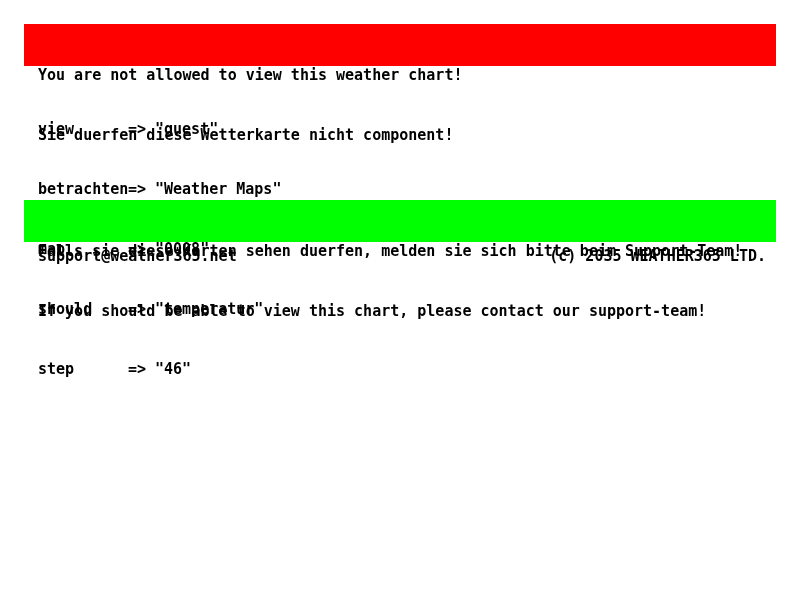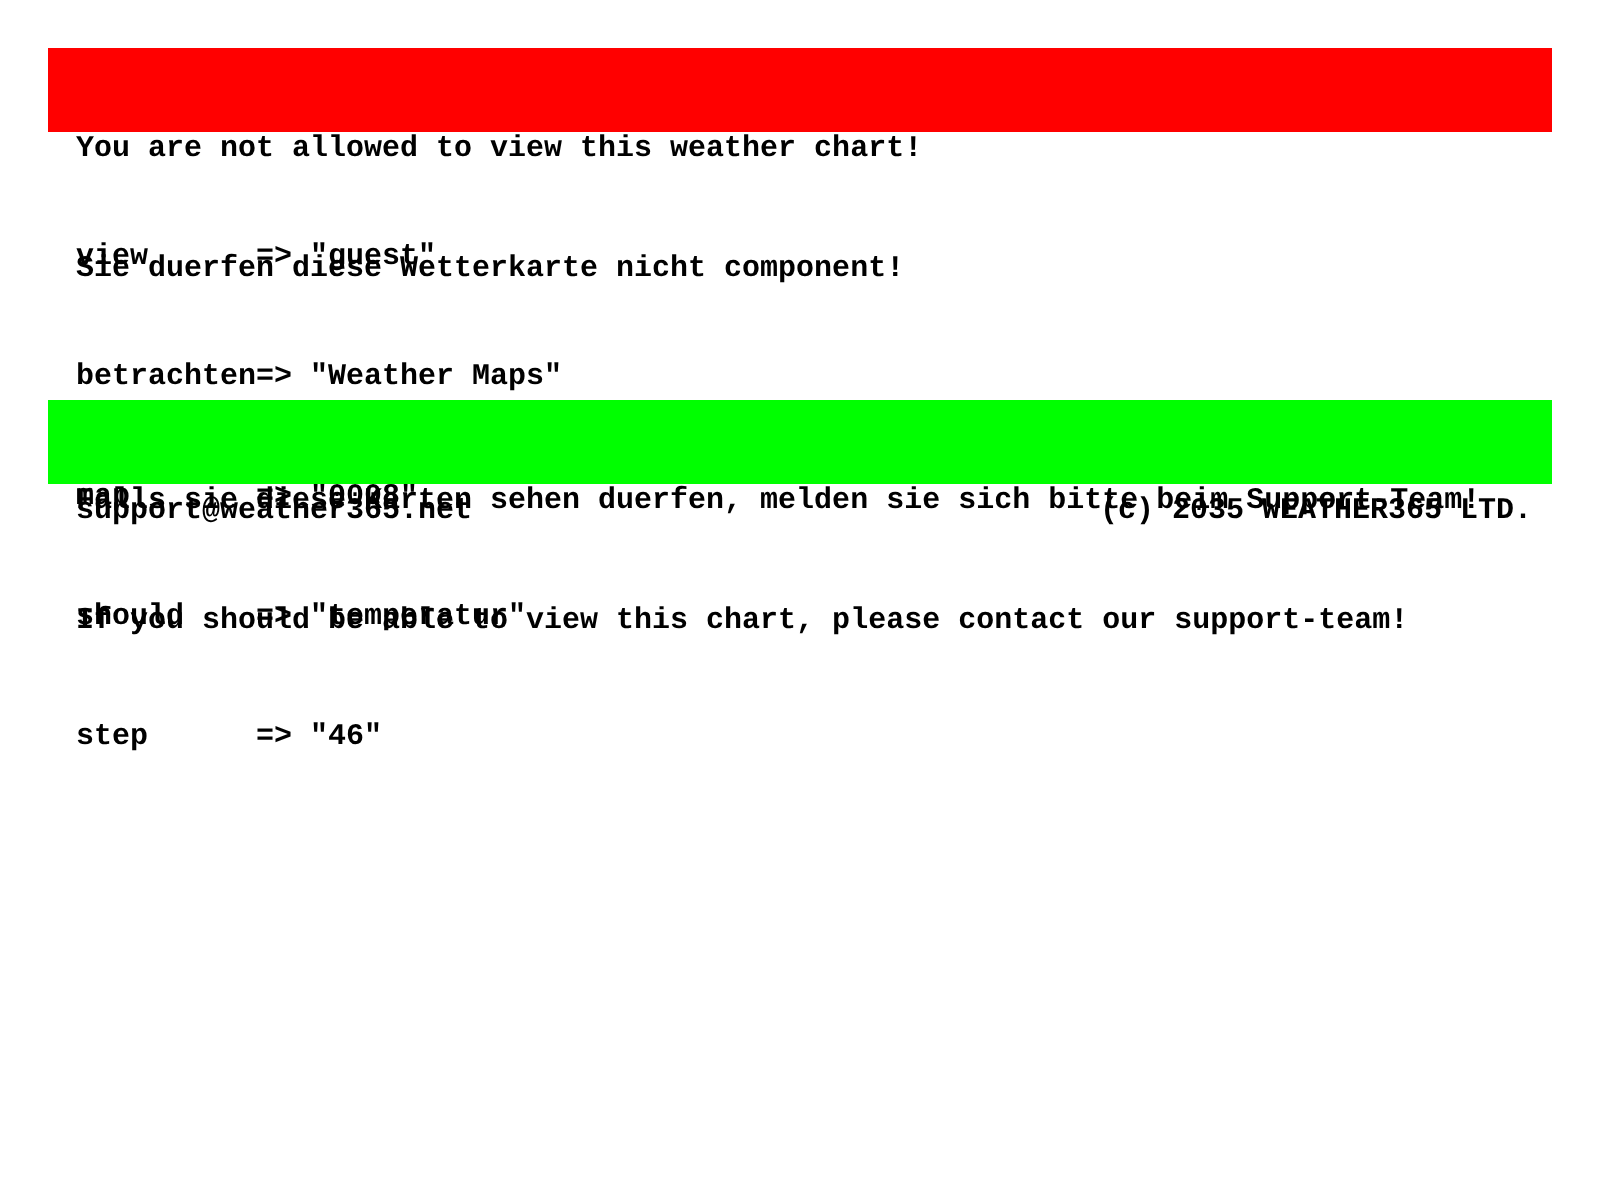--- a/index.html
+++ b/index.html
@@ -1,15 +1,15 @@
 <!DOCTYPE html>
 <html><head>
 <meta charset="utf-8">
 <style>
-  * { margin: 0; padding: 0; box-sizing: border-box; font-family: Liberation Mono, monospace; }
+  * { margin: 0; padding: 0; box-sizing: border-box; }
   html, body { width: 800px; height: 600px; }
   body {
     background: #ffffff;
     font-family: "DejaVu Sans Mono", "Liberation Mono", monospace;
     font-weight: bold;
     font-size: 15px;
     line-height: 20px;
     color: #000000;
     position: relative;
     overflow: hidden;

